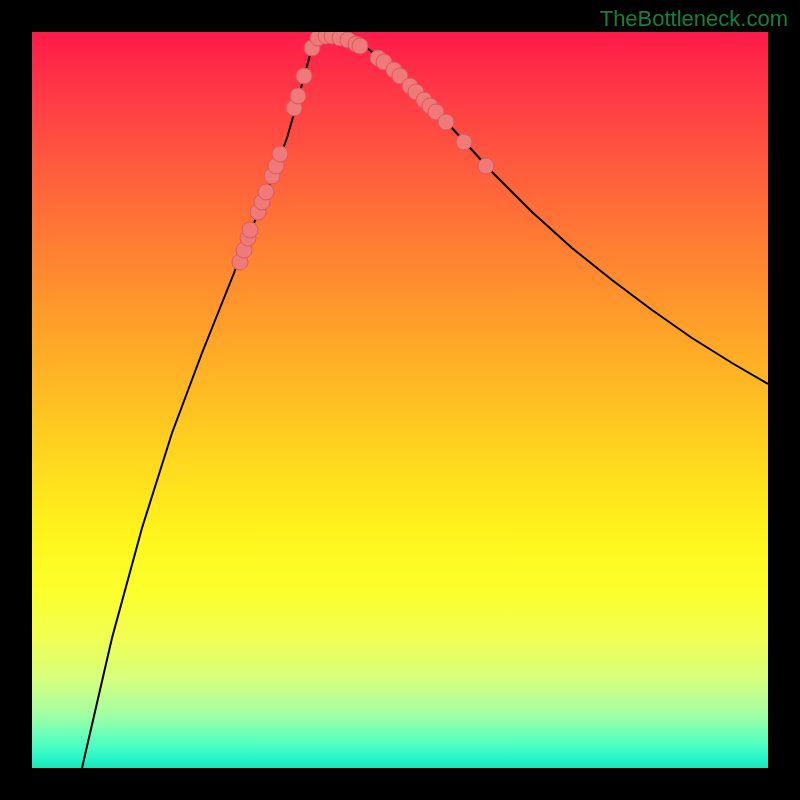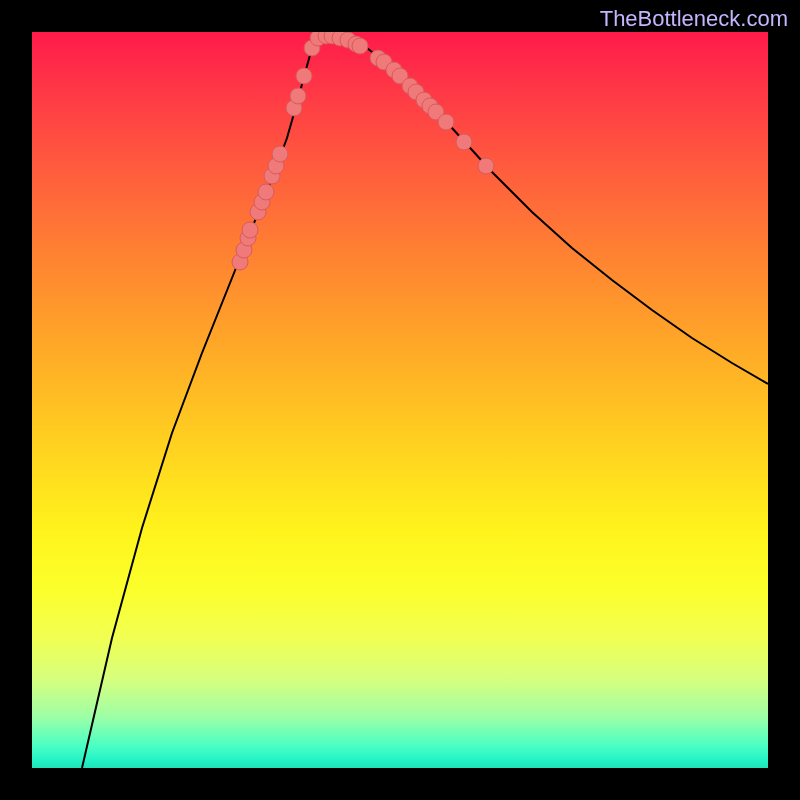--- a/index.html
+++ b/index.html
@@ -7,21 +7,21 @@
     width: 800px;
     height: 800px;
     background: #000;
     position: relative;
     font-family: Arial, sans-serif;
   }
   .watermark {
     position: absolute;
     top: 6px;
     right: 12px;
-    color: #c4b5fd;
+    color: #15803d;
     font-size: 22px;
     font-weight: 500;
     z-index: 10;
   }
   .plot-area {
     position: absolute;
     top: 32px;
     left: 32px;
     width: 736px;
     height: 736px;

